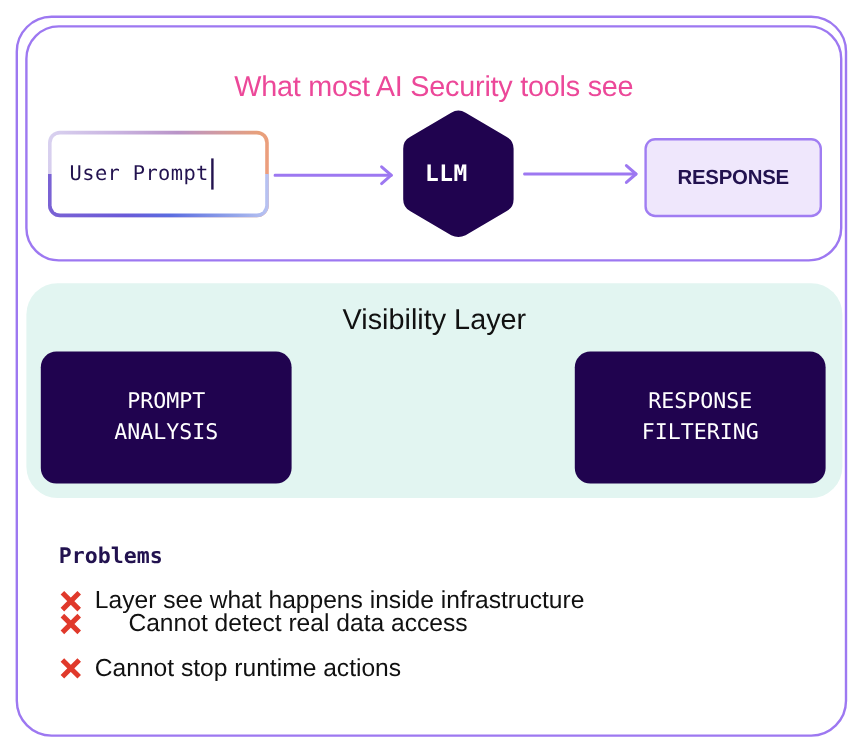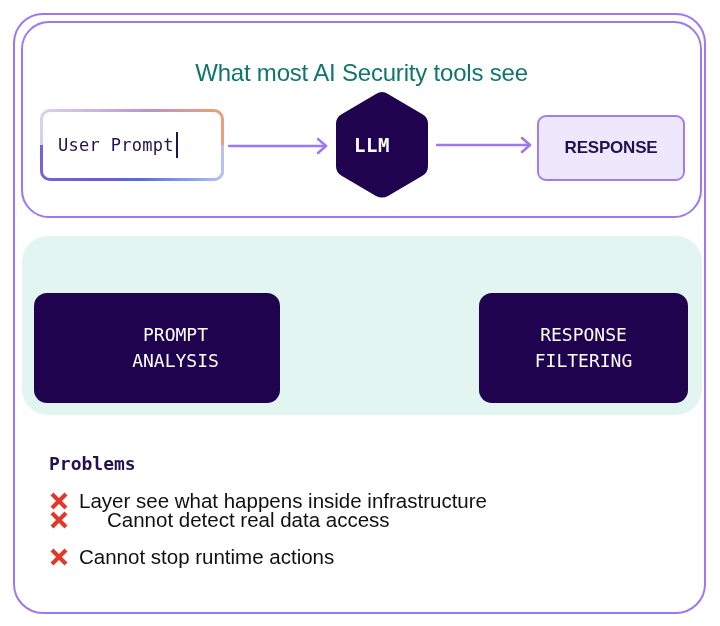--- a/index.html
+++ b/index.html
@@ -1,19 +1,19 @@
 <!DOCTYPE html>
 <html><head>
 <meta charset="utf-8">
 <style>
   html, body { margin:0; padding:0; background:#ffffff; }
   body { width:720px; height:626px; position:relative; overflow:hidden; font-family:"Liberation Sans", sans-serif; }
   .outer { position:absolute; left:13px; top:13px; width:693px; height:601px; border:2px solid #9d78f1; border-radius:30px; box-sizing:border-box; }
   .top-box { position:absolute; left:21px; top:21px; width:681px; height:197px; border:2px solid #9d78f1; border-radius:28px; box-sizing:border-box; }
-  .top-title { position:absolute; left:0; right:0; top:36px; text-align:center; font-size:24px; color:#0f766e; letter-spacing:-0.2px; }
+  .top-title { position:absolute; left:0; right:0; top:36px; text-align:center; font-size:24px; color:#ec4899; letter-spacing:-0.2px; }
   .prompt-box { position:absolute; left:40px; top:109px; width:184px; height:72px; border-radius:10px; padding:3px; box-sizing:border-box;
     background:linear-gradient(100deg, #d9d2f0 0%, #c9b3e0 30%, #b994c8 55%, #e8a07a 90%, #ee9c80 100%);text-align:right; }
   .prompt-box::before { content:""; position:absolute; left:0; right:0; bottom:0; height:50%; border-radius:0 0 10px 10px;
     background:linear-gradient(90deg, #7a62d4 0%, #6a5ad8 35%, #5a6ce0 55%, #94a6ea 85%, #b9c3f2 100%); }
   .prompt-inner { position:relative; width:100%; height:100%; background:#ffffff; border-radius:7px; display:flex; align-items:center; padding-left:15px; box-sizing:border-box; }
   .prompt-text { font-family:"DejaVu Sans Mono", monospace; font-size:17px; color:#22124f; letter-spacing:0.3px; }
   .caret { display:inline-block; width:2px; height:26px; background:#22124f; margin-left:2px; vertical-align:middle; }
   .arrow { position:absolute; }
   .hex { position:absolute; left:334px; top:90px; width:96px; height:110px; }
   .hex-label { position:absolute; left:324px; top:90px; width:96px; height:110px; display:flex; align-items:center; justify-content:center;
@@ -55,21 +55,22 @@
 <div class="hex-label">LLM</div>
 
 <svg class="arrow" style="left:436px; top:136px;" width="98" height="18" viewBox="0 0 98 18">
   <line x1="1" y1="9" x2="94" y2="9" stroke="#9d78f1" stroke-width="2.5" stroke-linecap="round"></line>
   <polyline points="86,2 94,9 86,16" fill="none" stroke="#9d78f1" stroke-width="2.5" stroke-linecap="round" stroke-linejoin="round"></polyline>
 </svg>
 
 <div class="response-box">RESPONSE</div>
 
 <div class="vis-panel">
-  <div class="card" style="left:12px;padding-left:37px;">PROMPT
+  <div class="vis-title">Visibility Layer</div>
+  <div class="card" style="left:12px;">PROMPT
 ANALYSIS</div>
   <div class="card" style="left:457px;">RESPONSE
 FILTERING</div>
 </div>
 
 <div class="problems-title">Problems</div>
 
 <div class="problem" style="top:489px;">
   <svg class="x-icon" viewBox="0 0 22 22">
       <path d="M4 4 L18 18 M18 4 L4 18" stroke="#e0392b" stroke-width="4.2" stroke-linecap="butt"></path>

